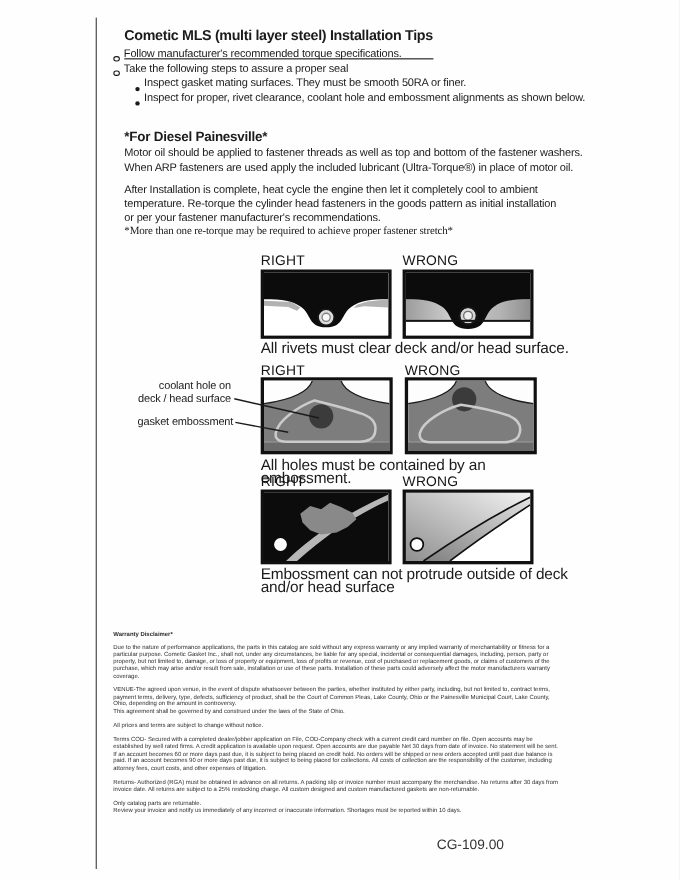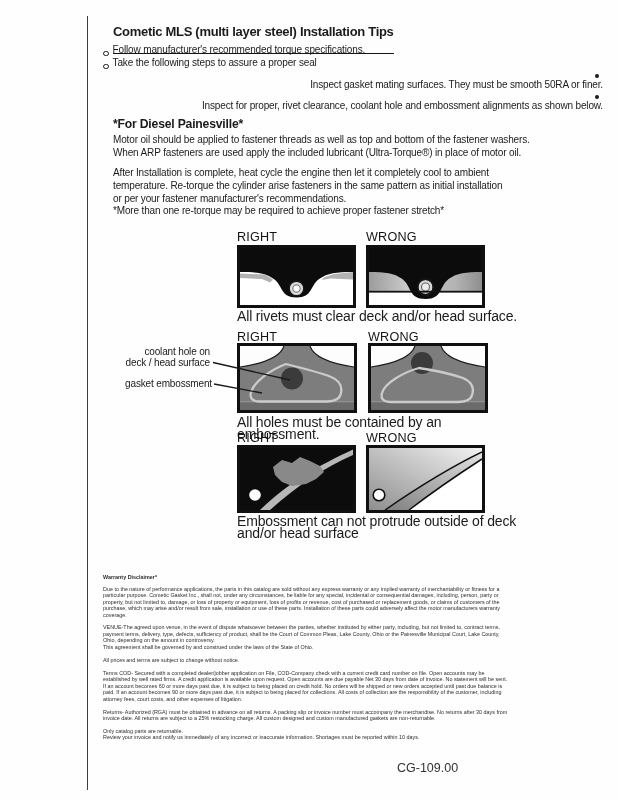--- a/index.html
+++ b/index.html
@@ -5,29 +5,29 @@
   html,body{margin:0;padding:0;background:#e8e8e8;}
   .page{position:relative;width:618px;height:800px;background:#fefefe;overflow:hidden;
         font-family:"Liberation Sans", sans-serif;color:#1b1b1b;}
   .abs{position:absolute;}
   .margin-rule{left:87px;top:16px;width:1px;height:774px;background:#3c3c3c;}
   .title{left:113px;top:24px;font-size:13px;font-weight:bold;letter-spacing:-0.3px;
          padding-bottom:14px;border-bottom:1.8px solid #151515;}
   .body-text{font-size:10px;letter-spacing:-0.15px;line-height:13.2px;}
   .bullets{left:103px;top:43px;width:500px;}
   .b-row{display:flex;align-items:flex-end;line-height:13.2px;}
-  .b-row.sub{margin-left:20px;flex-direction:column;}
+  .b-row.sub{margin-left:20px;}
   .b-mark{flex:0 0 auto;width:3.6px;height:3.6px;border:1px solid #1b1b1b;border-radius:50%;
           margin:4.2px 4px 0 0;}
   .b-mark.filled{width:4px;height:4px;border:none;background:#1b1b1b;margin-top:4.4px;}
   .diesel-h{left:113px;top:117px;font-size:12.2px;font-weight:bold;letter-spacing:-0.2px;}
   .pre{white-space:pre-line;}
   .diesel-p1{left:113px;top:133px;width:490px;}
   .diesel-p2{left:113px;top:166px;width:490px;}
-  .diesel-note{left:113px;top:204px;width:490px;}
+  .diesel-note{left:113px;top:204px;width:490px;font-family:Liberation Serif, serif;}
   .rw-label{top:0;width:119px;text-align:left;font-size:12.6px;letter-spacing:0.2px;color:#141414;}
   .panel{position:absolute;border:3px solid #101010;background:#fff;}
   .panel svg{display:block;}
   .caption{font-size:14px;letter-spacing:-0.15px;line-height:11.5px;color:#1b1b1b;}
   .d1-label-r{left:237px;top:230px;}
   .d1-label-w{left:366px;top:230px;}
   .d1-panel-r{left:237px;top:245px;}
   .d1-panel-w{left:366px;top:245px;}
   .d1-caption{left:237px;top:311px;}
   .d2-label-r{left:237px;top:330px;}
@@ -73,21 +73,21 @@
     <div class="b-row sub">
       <span class="b-mark filled"></span>
       <span>Inspect for proper, rivet clearance, coolant hole and embossment alignments as shown below.</span>
     </div>
   </div>
 
   <div class="abs diesel-h">*For Diesel Painesville*</div>
   <div class="abs diesel-p1 body-text pre">Motor oil should be applied to fastener threads as well as top and bottom of the fastener washers.
 When ARP fasteners are used apply the included lubricant (Ultra-Torque®) in place of motor oil.</div>
   <div class="abs diesel-p2 body-text pre">After Installation is complete, heat cycle the engine then let it completely cool to ambient
-temperature. Re-torque the cylinder arise fasteners in the same pattern as initial installation
+temperature. Re-torque the cylinder head fasteners in the goods pattern as initial installation
 or per your fastener manufacturer's recommendations.</div>
   <div class="abs diesel-note body-text">*More than one re-torque may be required to achieve proper fastener stretch*</div>
 
   <div class="abs rw-label d1-label-r">RIGHT</div>
   <div class="abs rw-label d1-label-w">WRONG</div>
 
   <div class="panel d1-panel-r">
     <svg width="113" height="57" viewBox="0 0 113 57">
       <rect width="113" height="57" fill="#ffffff"></rect>
       <path d="M0,0 H113 V24 C96,24 87.5,25.2 79.5,30.8 C69.5,37.8 73,49.5 56.5,49.5 C40,49.5 43.5,37.8 33.5,30.8 C25.5,25.2 17,24 0,24 Z" fill="#0c0c0c"></path>

